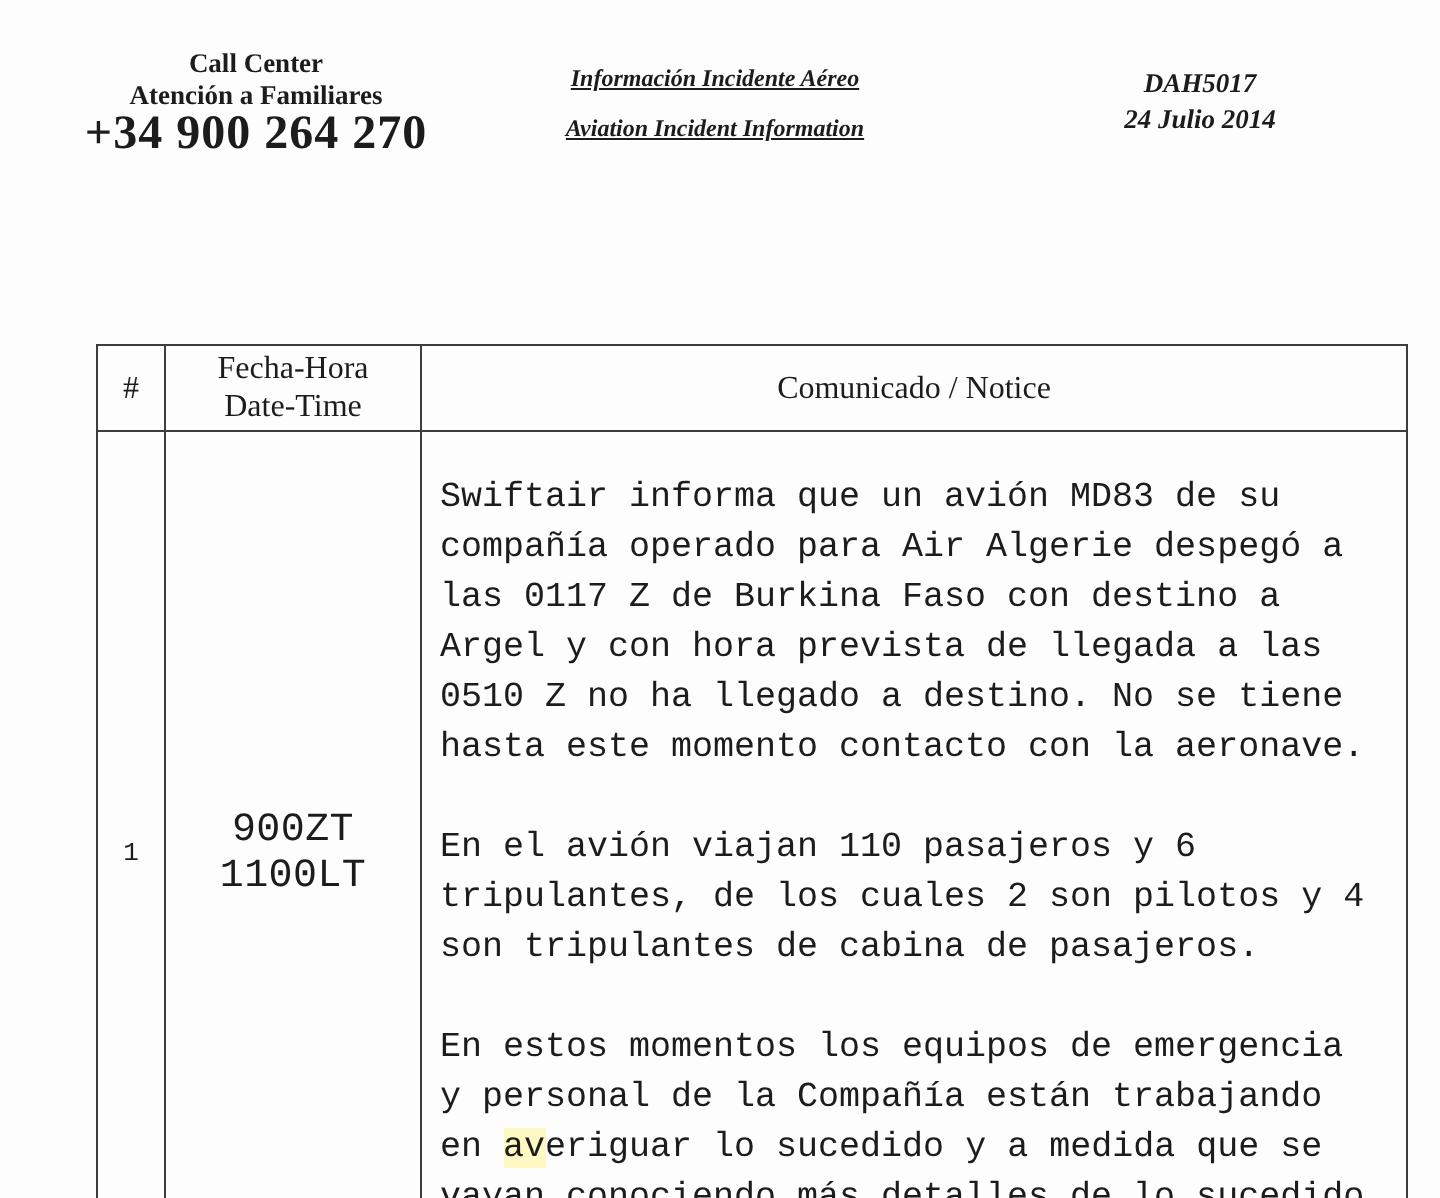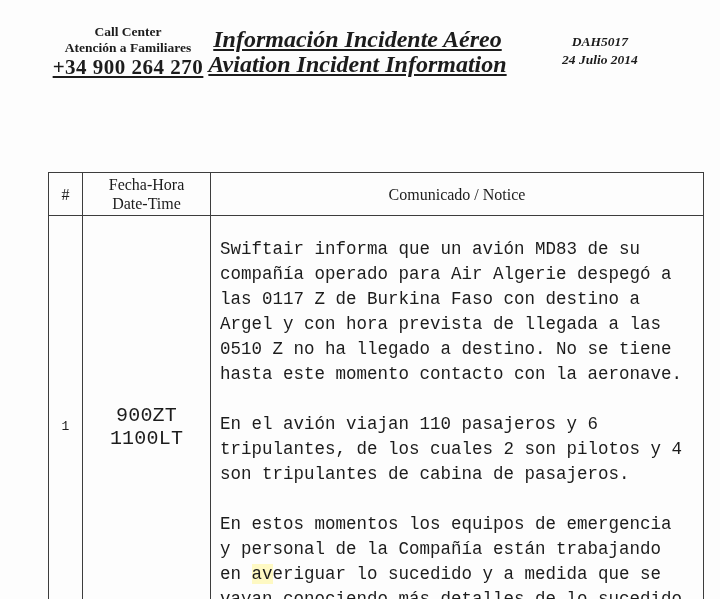--- a/index.html
+++ b/index.html
@@ -12,27 +12,27 @@
     position: relative;
   }
   .page { position: relative; width: 720px; height: 599px; }
 
   
   .hdr-left {
     position: absolute; left: 38px; top: 24px; width: 180px;
     text-align: center; font-weight: bold;
   }
   .hdr-left .cc-line { font-size: 13.5px; line-height: 16px; }
-  .hdr-left .cc-phone { font-size: 21px; line-height: 22px; letter-spacing: 0.5px; text-decoration: underline; }
+  .hdr-left .cc-phone { font-size: 24px; line-height: 22px; letter-spacing: 0.5px; }
 
   .hdr-title {
     position: absolute; left: 205px; top: 27px; width: 305px;
     text-align: center;
     font-weight: bold; font-style: italic;
-    font-size: 24px; line-height: 25px;
+    font-size: 12px; line-height: 25px;
     text-decoration: underline;
   }
 
   .hdr-flight {
     position: absolute; left: 520px; top: 33px; width: 160px;
     text-align: center;
     font-weight: bold; font-style: italic;
     font-size: 13.5px; line-height: 18px;
   }
 

